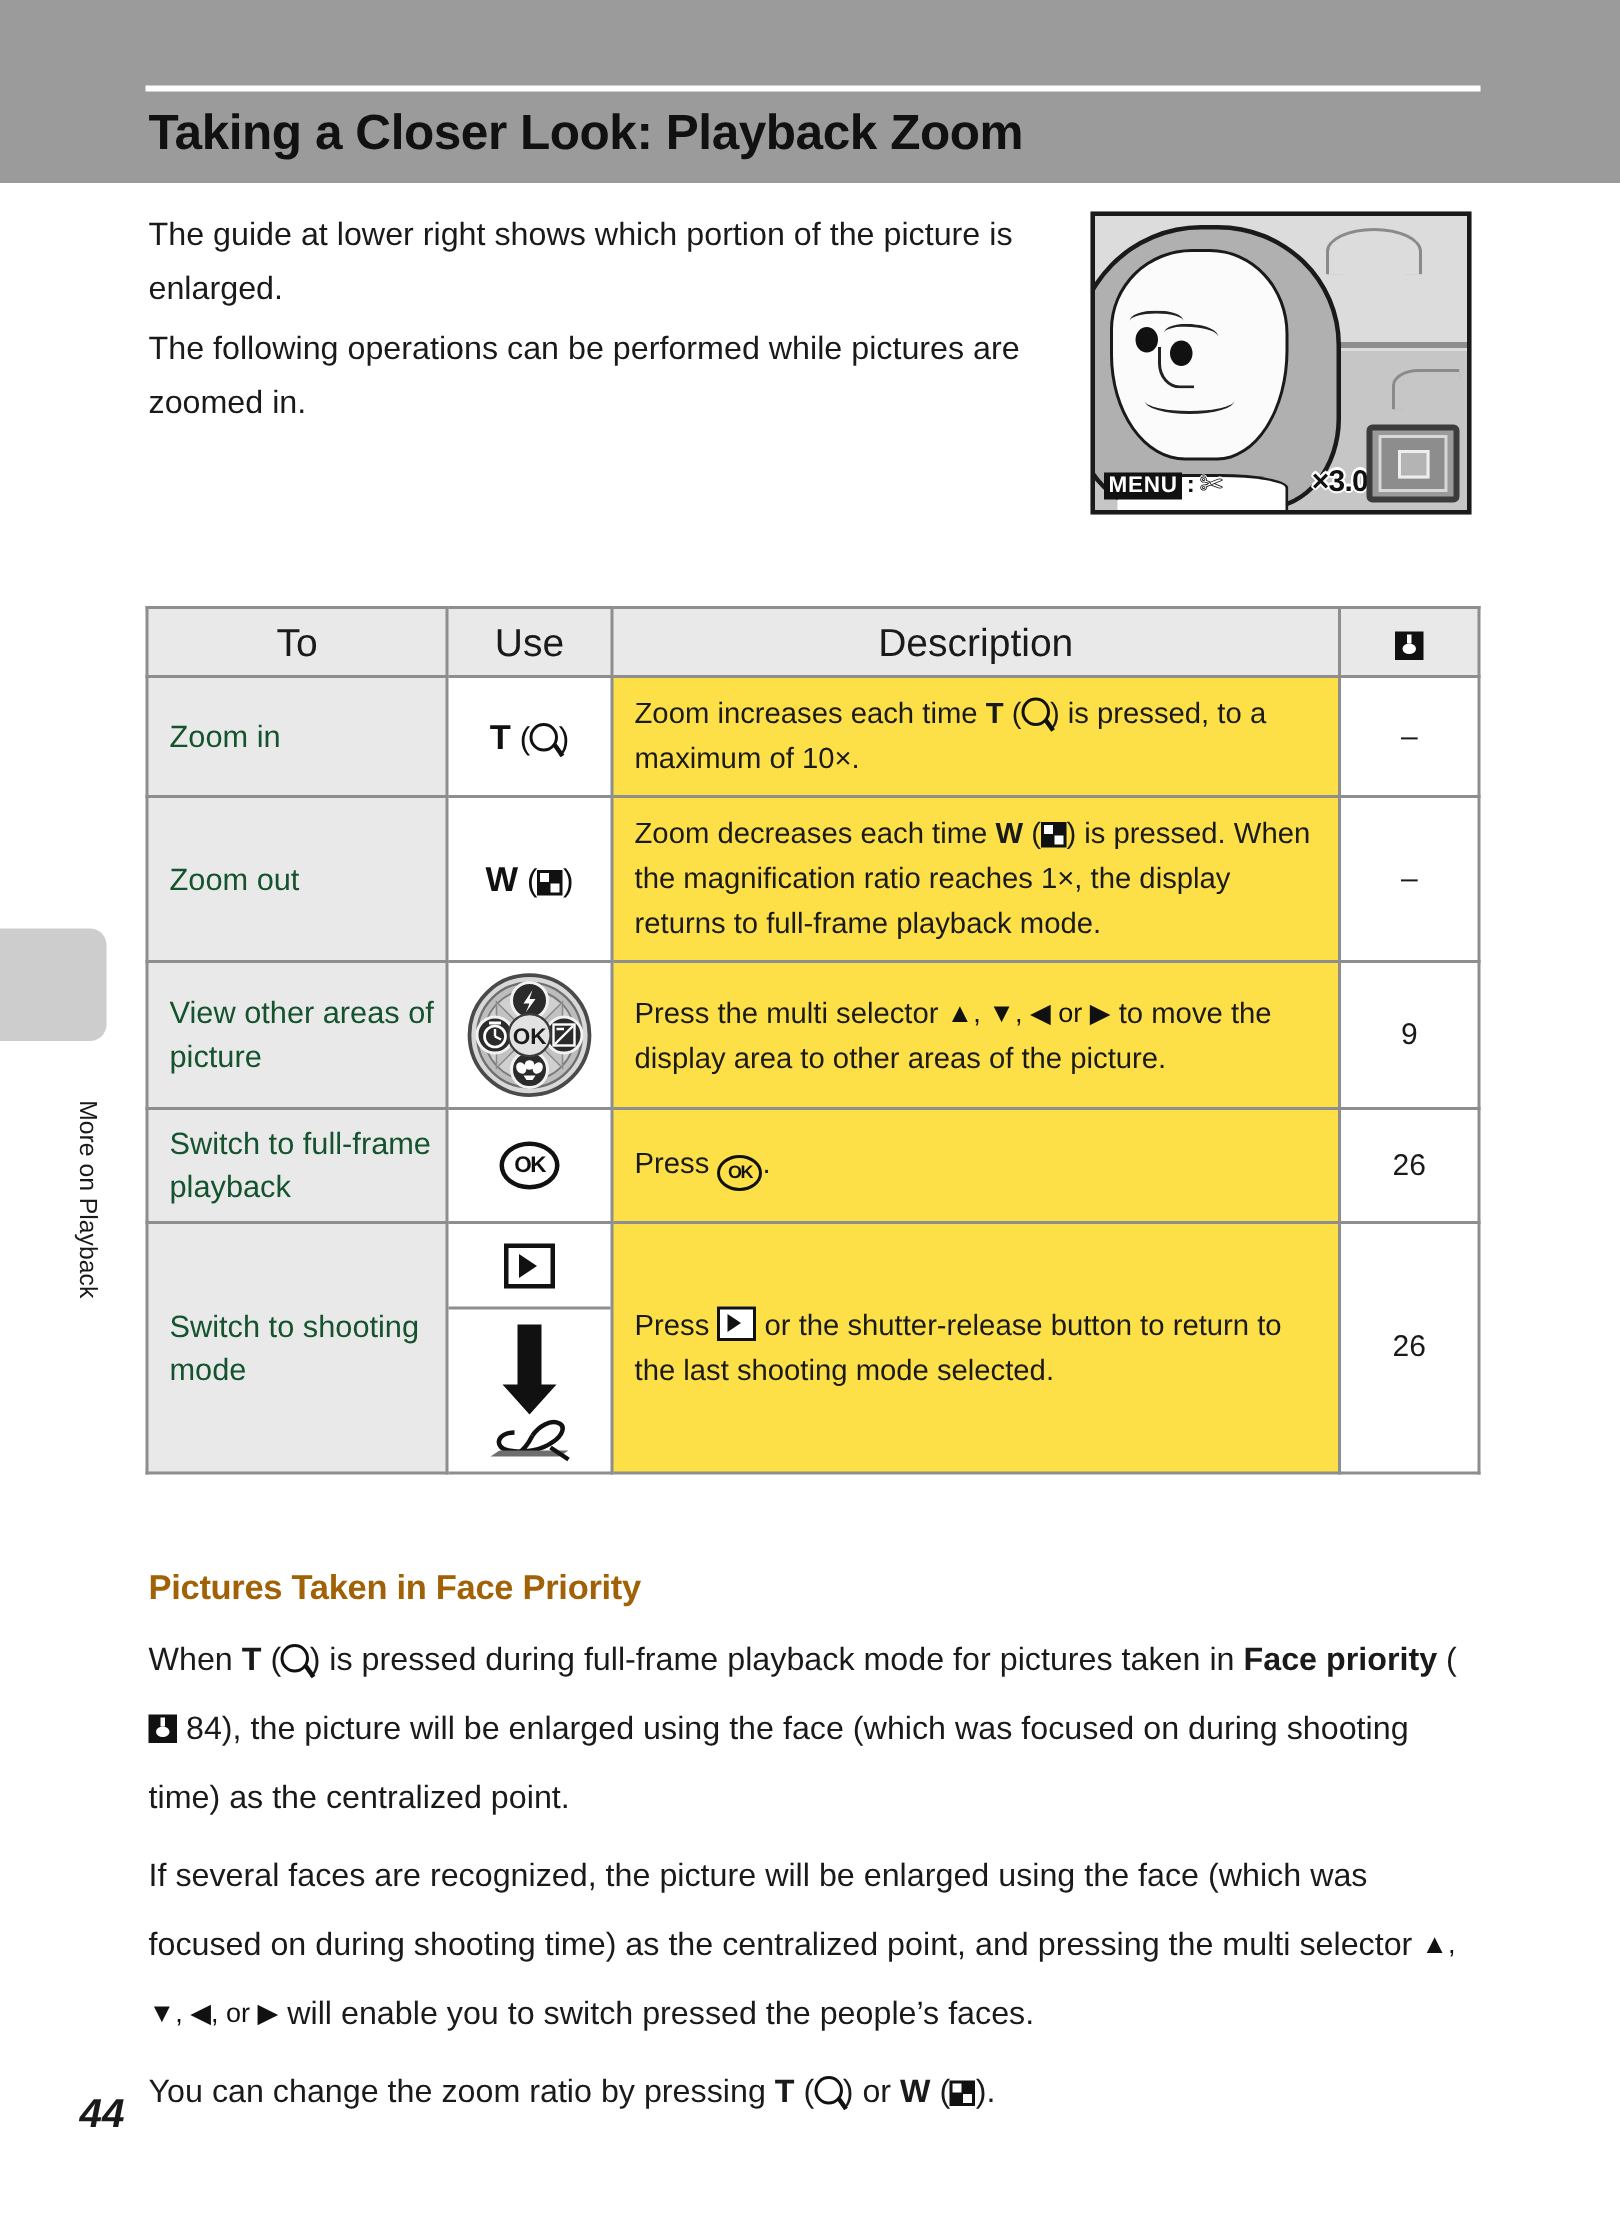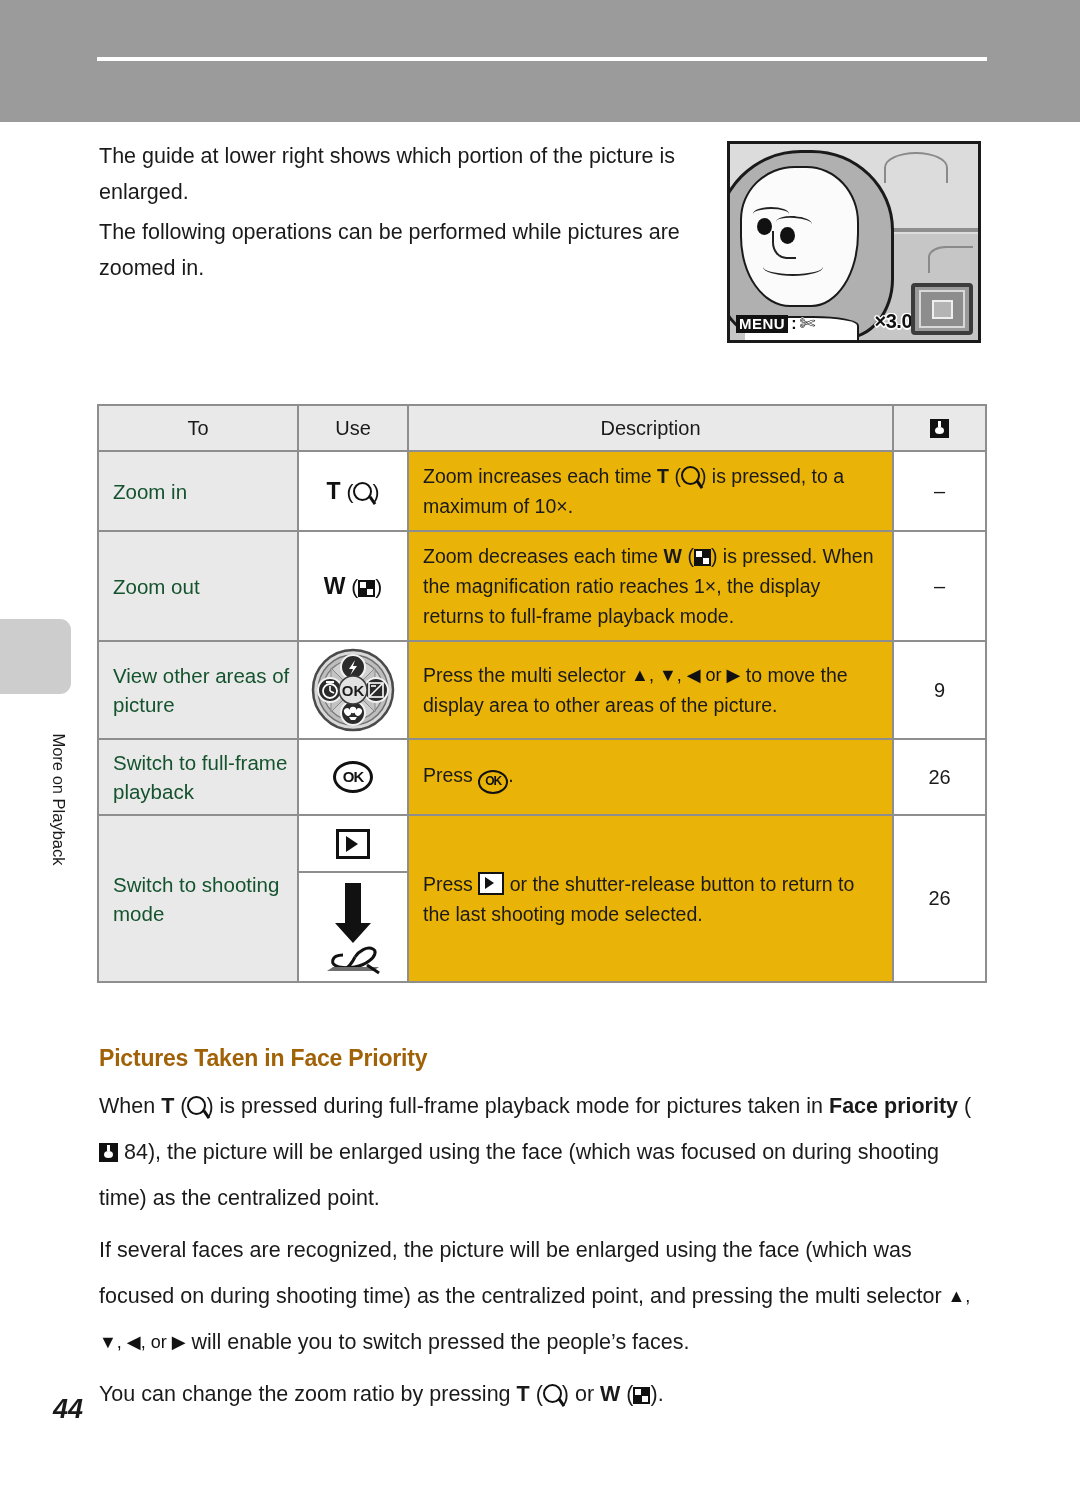--- a/index.html
+++ b/index.html
@@ -287,21 +287,21 @@
     border-collapse: collapse;
     table-layout: fixed;
   }
   .op-table th, .op-table td {
     border: 2px solid #8e8e8e;
     padding: 0;
     vertical-align: middle;
   }
   .op-table thead th {
     background: #e9e9e9;
-    font-size: 20px;
+    font-size: 26px;
     font-weight: normal;
     text-align: center;
     height: 44px;
     color: #1a1a1a;
   }
   .col-to    { width: 200px; }
   .col-use   { width: 110px; }
   .col-desc  { width: 485px; }
   .col-ref   { width: 93px; }
 
@@ -311,21 +311,21 @@
     padding: 8px 0 8px 14px;
     line-height: 29px;
     color: #14532d;
   }
   td.cell-use {
     background: #ffffff;
     text-align: center;
     padding: 6px 2px;
   }
   td.cell-desc {
-    background: #eab308;
+    background: #fde047;
     font-size: 19.5px;
     line-height: 30px;
     padding: 9px 10px 9px 14px;
     color: #1a1a1a;
   }
   td.cell-ref {
     background: #ffffff;
     text-align: center;
     font-size: 20px;
     color: #1a1a1a;
@@ -528,20 +528,21 @@
     color: #1a1a1a;
   }
 </style>
 </head>
 <body>
 
 <div class="page">
 
   <div class="header-band"></div>
   <div class="header-rule"></div>
+  <div class="page-title">Taking a Closer Look: Playback Zoom</div>
 
   <div class="side-tab"></div>
   <div class="side-label">More on Playback</div>
 
   <div class="intro">
     <p>The guide at lower right shows which portion of the picture is enlarged.</p>
     <p>The following operations can be performed while pictures are zoomed in.</p>
   </div>
 
   <div class="monitor">

